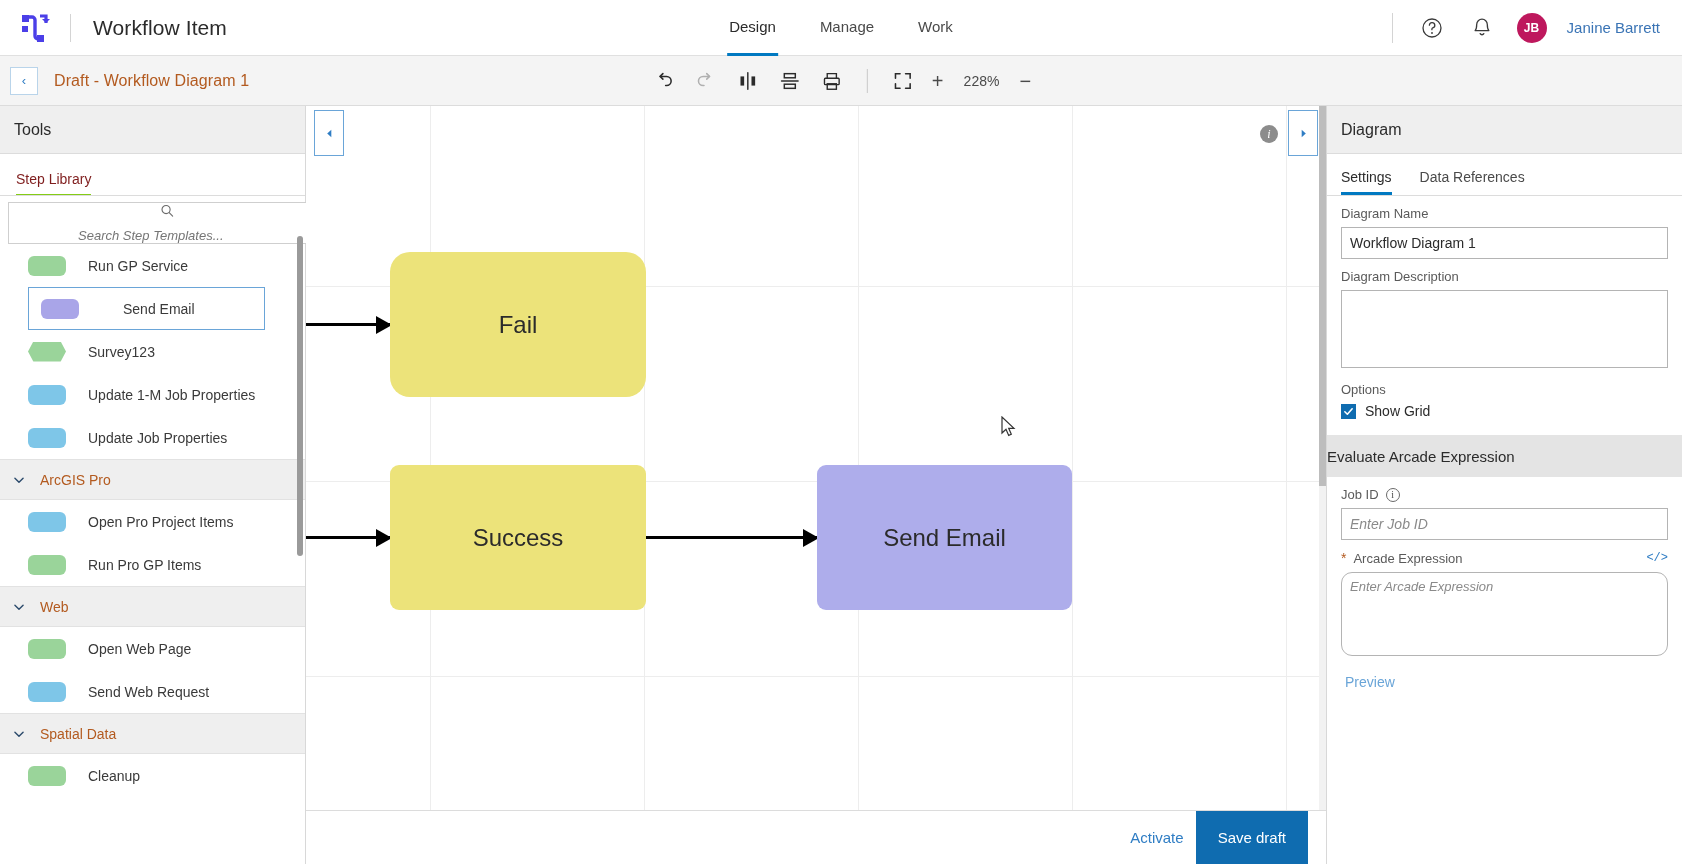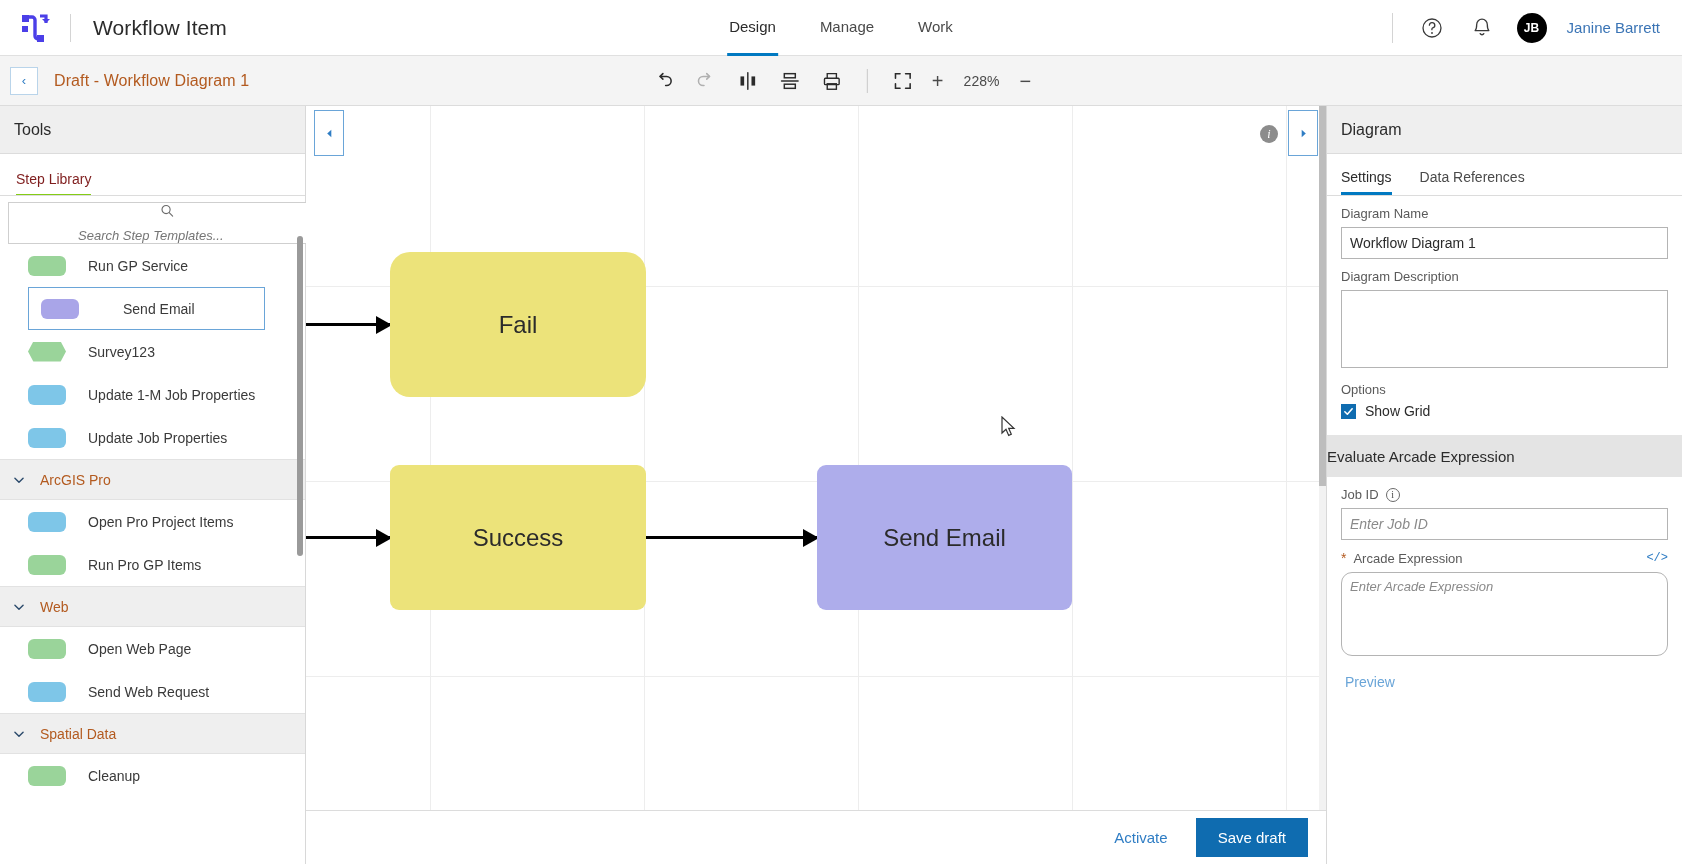--- a/index.html
+++ b/index.html
@@ -40,21 +40,21 @@
     margin-left: auto; display: flex; align-items: center;
     gap: 20px; padding-right: 22px;
   }
   .hdr-divider { width: 1px; height: 30px; background: #d4d4d4; margin-right: 4px; }
   .icon-btn {
     width: 30px; height: 30px; display: flex; align-items: center;
     justify-content: center; cursor: pointer; color: #4a4a4a;
   }
   .avatar {
     width: 30px; height: 30px; border-radius: 50%;
-    background: #000000; color: #fff; font-size: 12px;
+    background: #be185d; color: #fff; font-size: 12px;
     display: flex; align-items: center; justify-content: center;
     font-weight: 600; cursor: pointer; letter-spacing: .3px;
   }
   .user-name { font-size: 15px; color: #3a74b5; cursor: pointer; }
 
   
   .subbar {
     height: 50px; width: 100%;
     background: #f4f4f4;
     border-bottom: 1px solid #dcdcdc;
@@ -195,22 +195,22 @@
   }
   .canvas-vthumb {
     position: absolute; right: 0; top: 0; width: 7px; height: 380px;
     background: #bdbdbd; z-index: 5; cursor: pointer;
   }
 
   
   .footer {
     position: absolute; left: 306px; right: 356px; bottom: 0;
     height: 54px; background: #fff; border-top: 1px solid #dcdcdc;
-    display: flex; align-items: center; justify-content: flex-end;
-    gap: 16px; padding-right: 18px; z-index: 7;
+    display: flex; justify-content: flex-end;
+    padding-right: 18px; z-index: 7;
   }
   .btn-link {
     font-size: 15px; color: #2f7dc4; background: none; border: none;
     cursor: pointer; font-family: "Liberation Sans", sans-serif; padding: 8px 12px;
   }
   .btn-primary {
     font-size: 15px; background: #0f6cb0; color: #fff; border: none;
     padding: 11px 22px; cursor: pointer; font-family: "Liberation Sans", sans-serif;
   }
 

